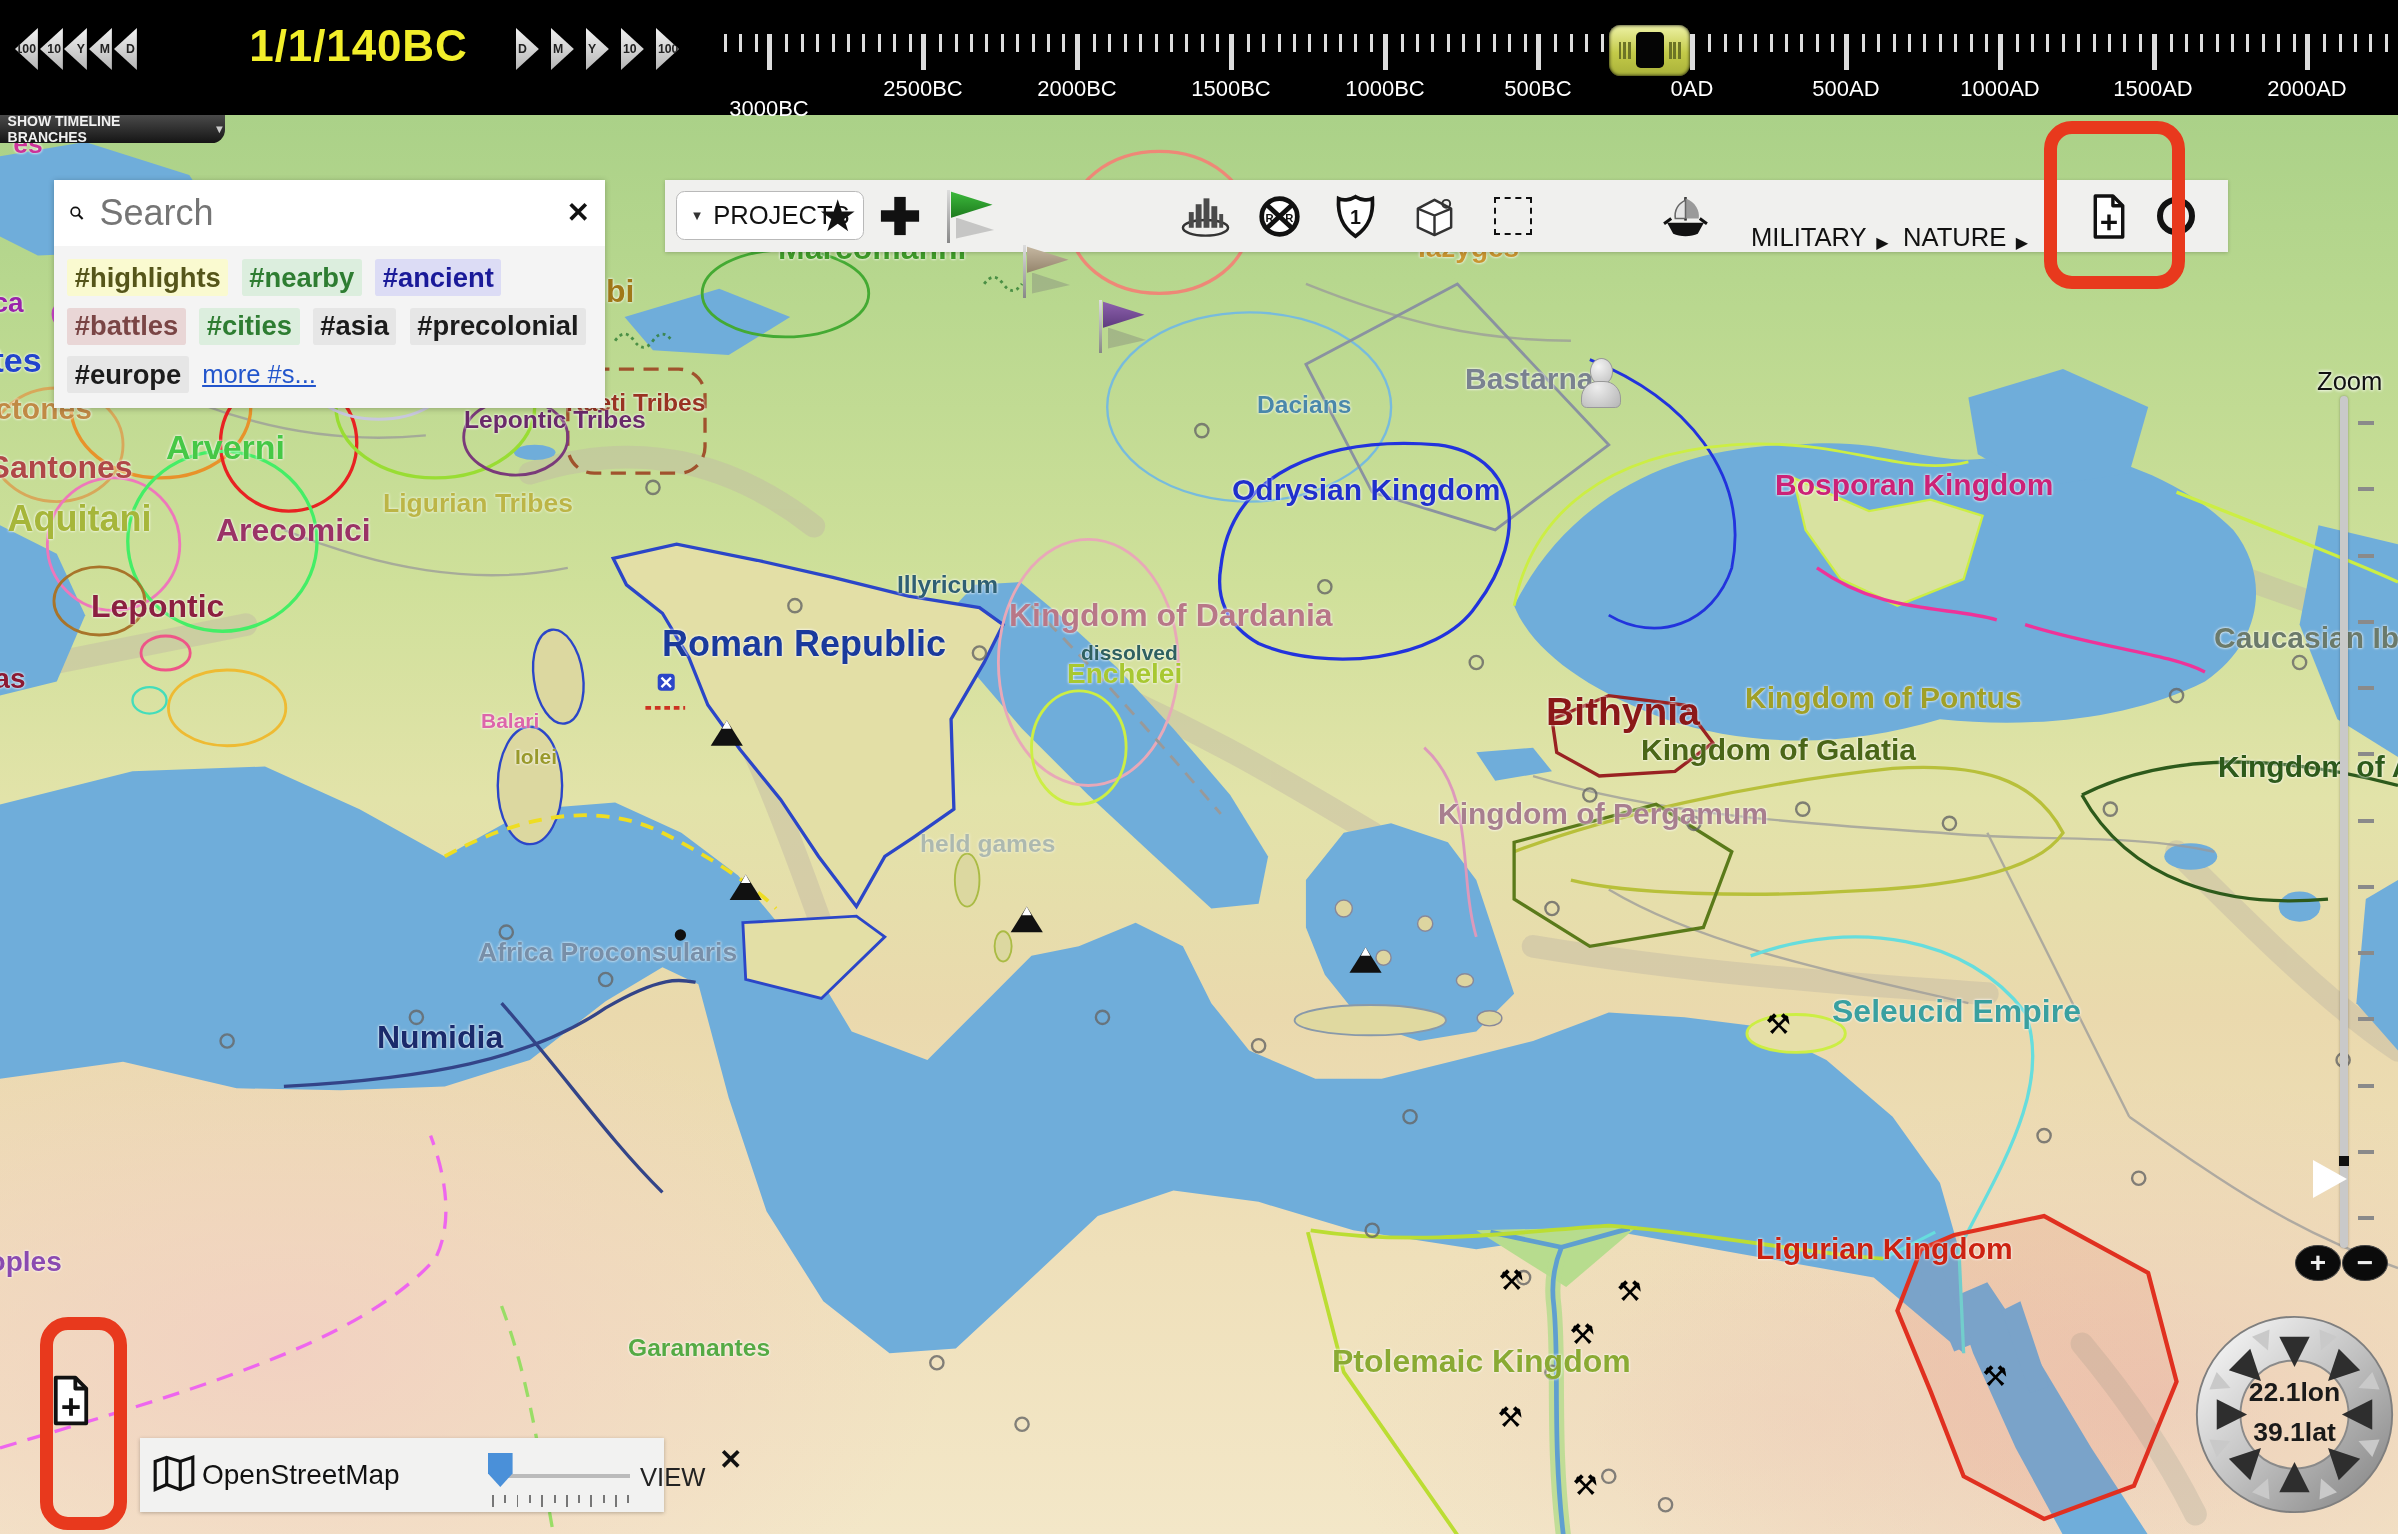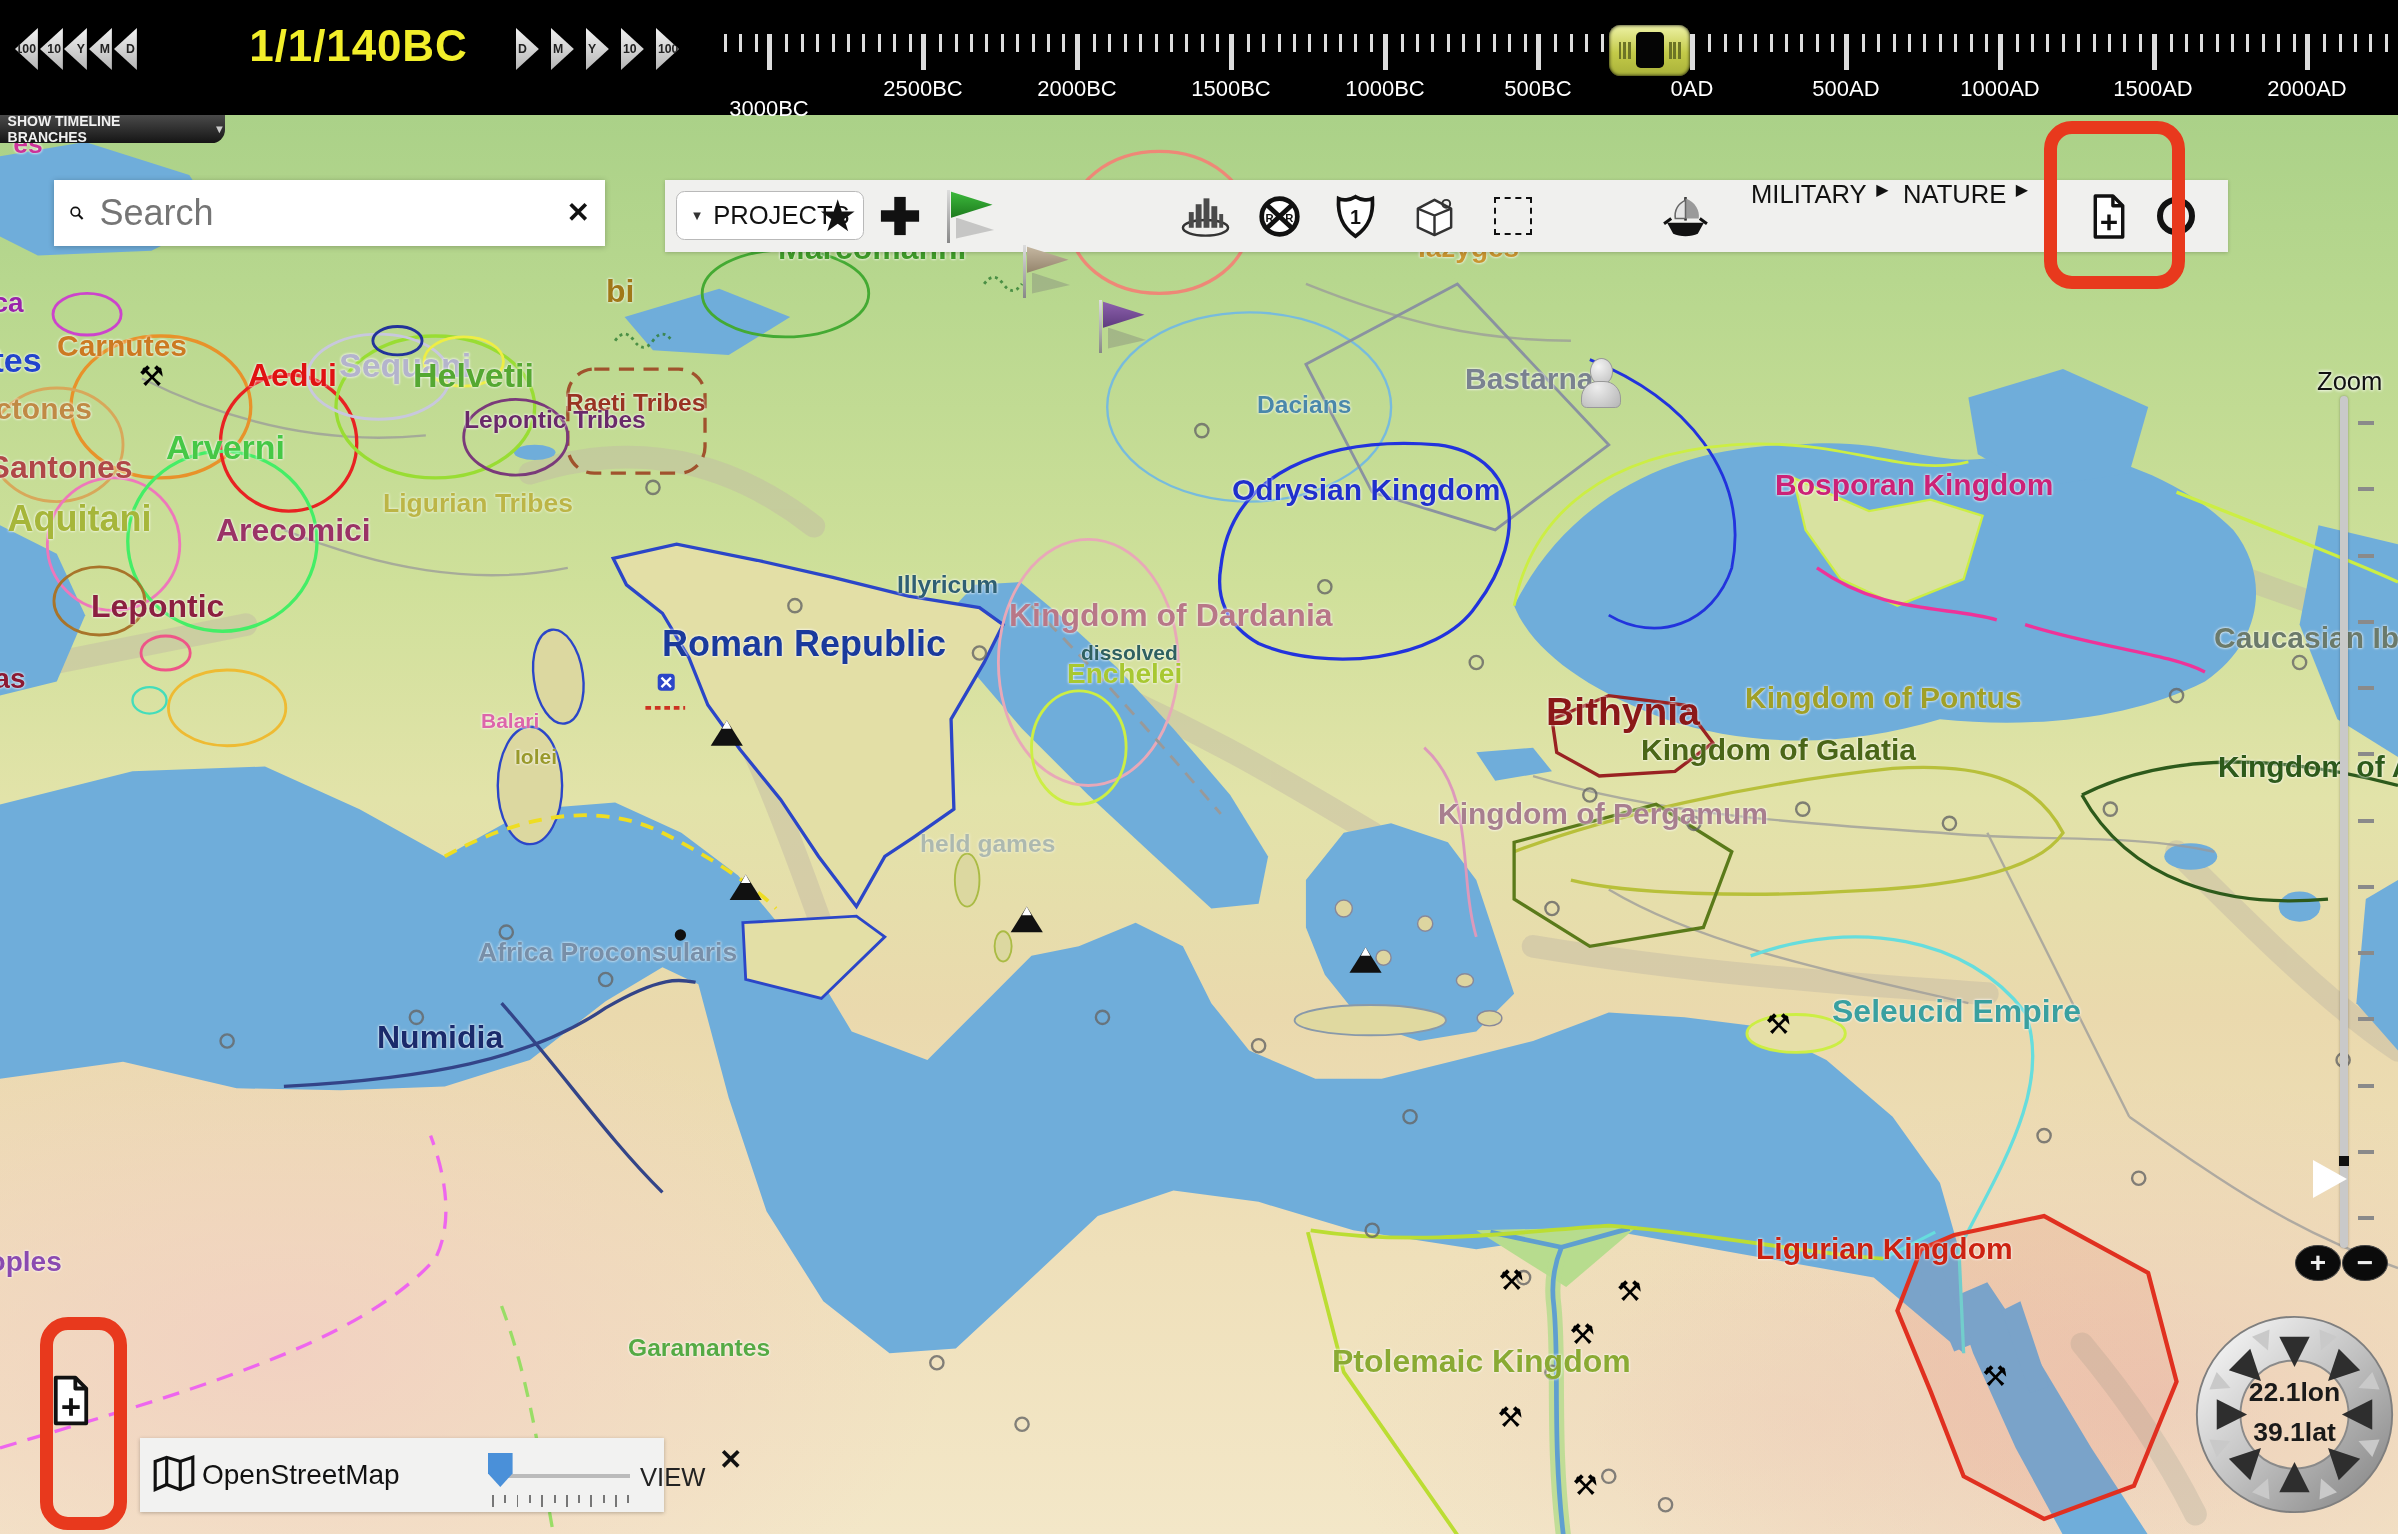--- a/index.html
+++ b/index.html
@@ -36,21 +36,21 @@
   #tag-area{background:#f4f4f4;padding:13.2px 13.2px 15px 13.2px;display:flex;flex-wrap:wrap;gap:11.4px 13.2px;align-items:center;}
   .tag{font-size:27.4px;font-weight:700;padding:2.8px 7.6px;border-radius:2.8px;cursor:pointer;line-height:1.15;}
   #more-tags{font-size:25.6px;color:#2255cc;text-decoration:underline;cursor:pointer;}
   
   #toolbar{position:absolute;left:665px;top:180px;width:1563px;height:72px;background:#f0f0ee;z-index:18;
     box-shadow:0 0.9px 3.8px rgba(0,0,0,.2);}
   .tb{position:absolute;top:0;height:72px;display:flex;align-items:center;cursor:pointer;}
   #projects-btn{left:11.4px;background:#fff;border:1.9px solid #b9b9b9;border-radius:8.5px;height:47px;top:11.4px;
     padding:0 13.2px;display:flex;align-items:center;gap:9.5px;font-size:25.6px;color:#111;cursor:pointer;}
   #projects-btn .tri{font-size:13.2px;color:#333;}
-  .menu-label{font-size:25.6px;color:#111;display:flex;align-items:flex-start;gap:9.5px;}
+  .menu-label{font-size:25.6px;color:#111;display:flex;align-items:flex-end;gap:9.5px;}
   .menu-label .tri{font-size:16px;}
   .flag{position:relative;width:49px;height:55px;}
   .flag .pole{position:absolute;left:5.7px;top:0;width:3.8px;height:53px;background:linear-gradient(#ddd,#888);}
   .flag .pen{position:absolute;left:9.5px;top:1.9px;width:42px;height:26.5px;clip-path:polygon(0 0,100% 50%,0 100%);}
   .flag .shadow{position:absolute;left:15px;top:28px;width:38px;height:21px;clip-path:polygon(0 0,100% 60%,0 100%);
     background:rgba(120,120,120,.35);}
   .dashedsq{width:34px;height:34px;border:2.8px dashed #111;}
   .person{position:relative;width:38px;height:47px;}
   .person .head{position:absolute;left:8.5px;top:0;width:21px;height:24.6px;border-radius:50%;
     background:radial-gradient(circle at 35% 30%,#f3f3f3,#bdbdbd);border:0.9px solid #999;}
@@ -550,20 +550,31 @@
 </div>
 
 <div id="search-panel">
   <div id="search-row">
     <svg width="32" height="32" viewBox="0 0 17.8594 34">
         <use href="#icon-search"></use>
       </svg>
     <input id="search-input" type="text" placeholder="Search" style="">
     <span class="xbtn">✕</span>
   </div>
+  <div id="tag-area">
+      <span class="tag" style="background: rgb(250, 250, 208); color: rgb(85, 85, 26); font-weight: 800;">#highlights</span>
+      <span class="tag" style="background: rgb(220, 238, 222); color: rgb(46, 125, 50);">#nearby</span>
+      <span class="tag" style="background: rgb(220, 220, 245); color: rgb(26, 26, 153);">#ancient</span>
+      <span class="tag" style="background: rgb(233, 214, 214); color: rgb(122, 69, 69);">#battles</span>
+      <span class="tag" style="background: rgb(220, 238, 222); color: rgb(46, 125, 50);">#cities</span>
+      <span class="tag" style="background: rgb(230, 230, 230); color: rgb(28, 28, 28);">#asia</span>
+      <span class="tag" style="background: rgb(230, 230, 230); color: rgb(28, 28, 28);">#precolonial</span>
+      <span class="tag" style="background: rgb(230, 230, 230); color: rgb(28, 28, 28);">#europe</span>
+      <span id="more-tags">more #s...</span>
+    </div>
 </div>
 
 <div id="toolbar">
   <div id="projects-btn" class="abs">
     <span class="tri">▼</span>
     <span>PROJECTS</span>
   </div>
   <div class="tb" style="left:153px">
       <span class="star-glyph">★</span>
     </div>

